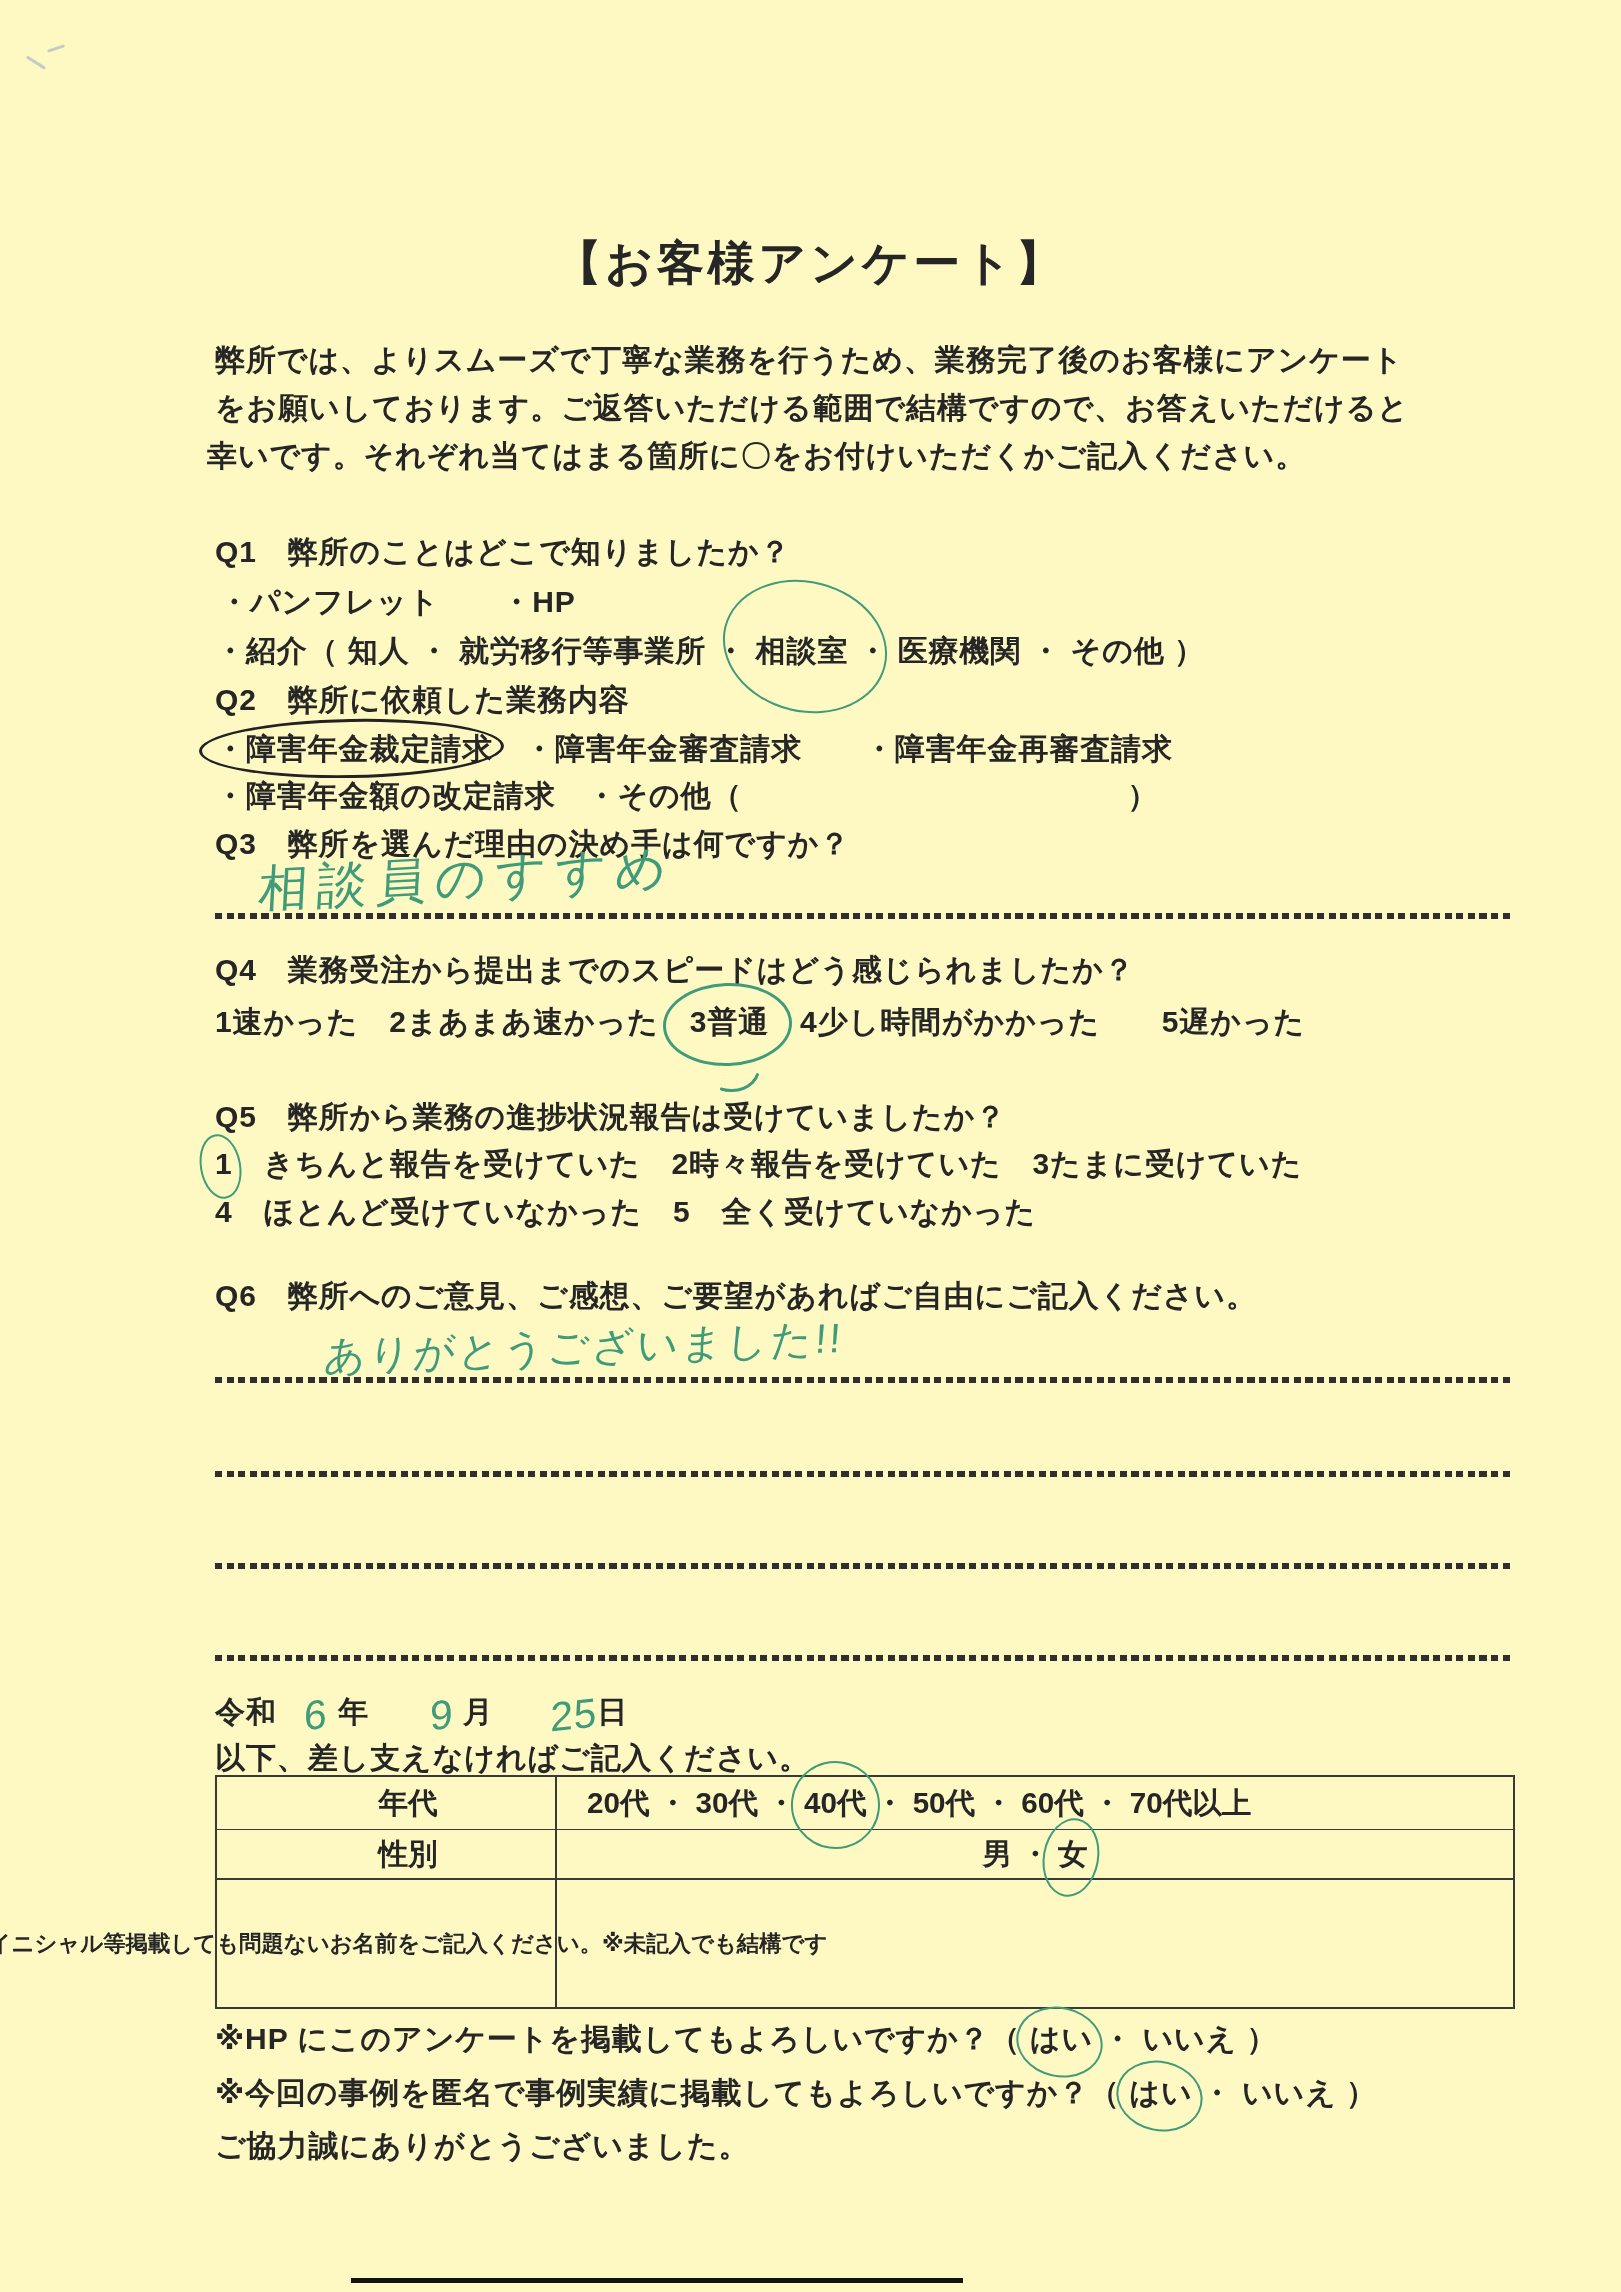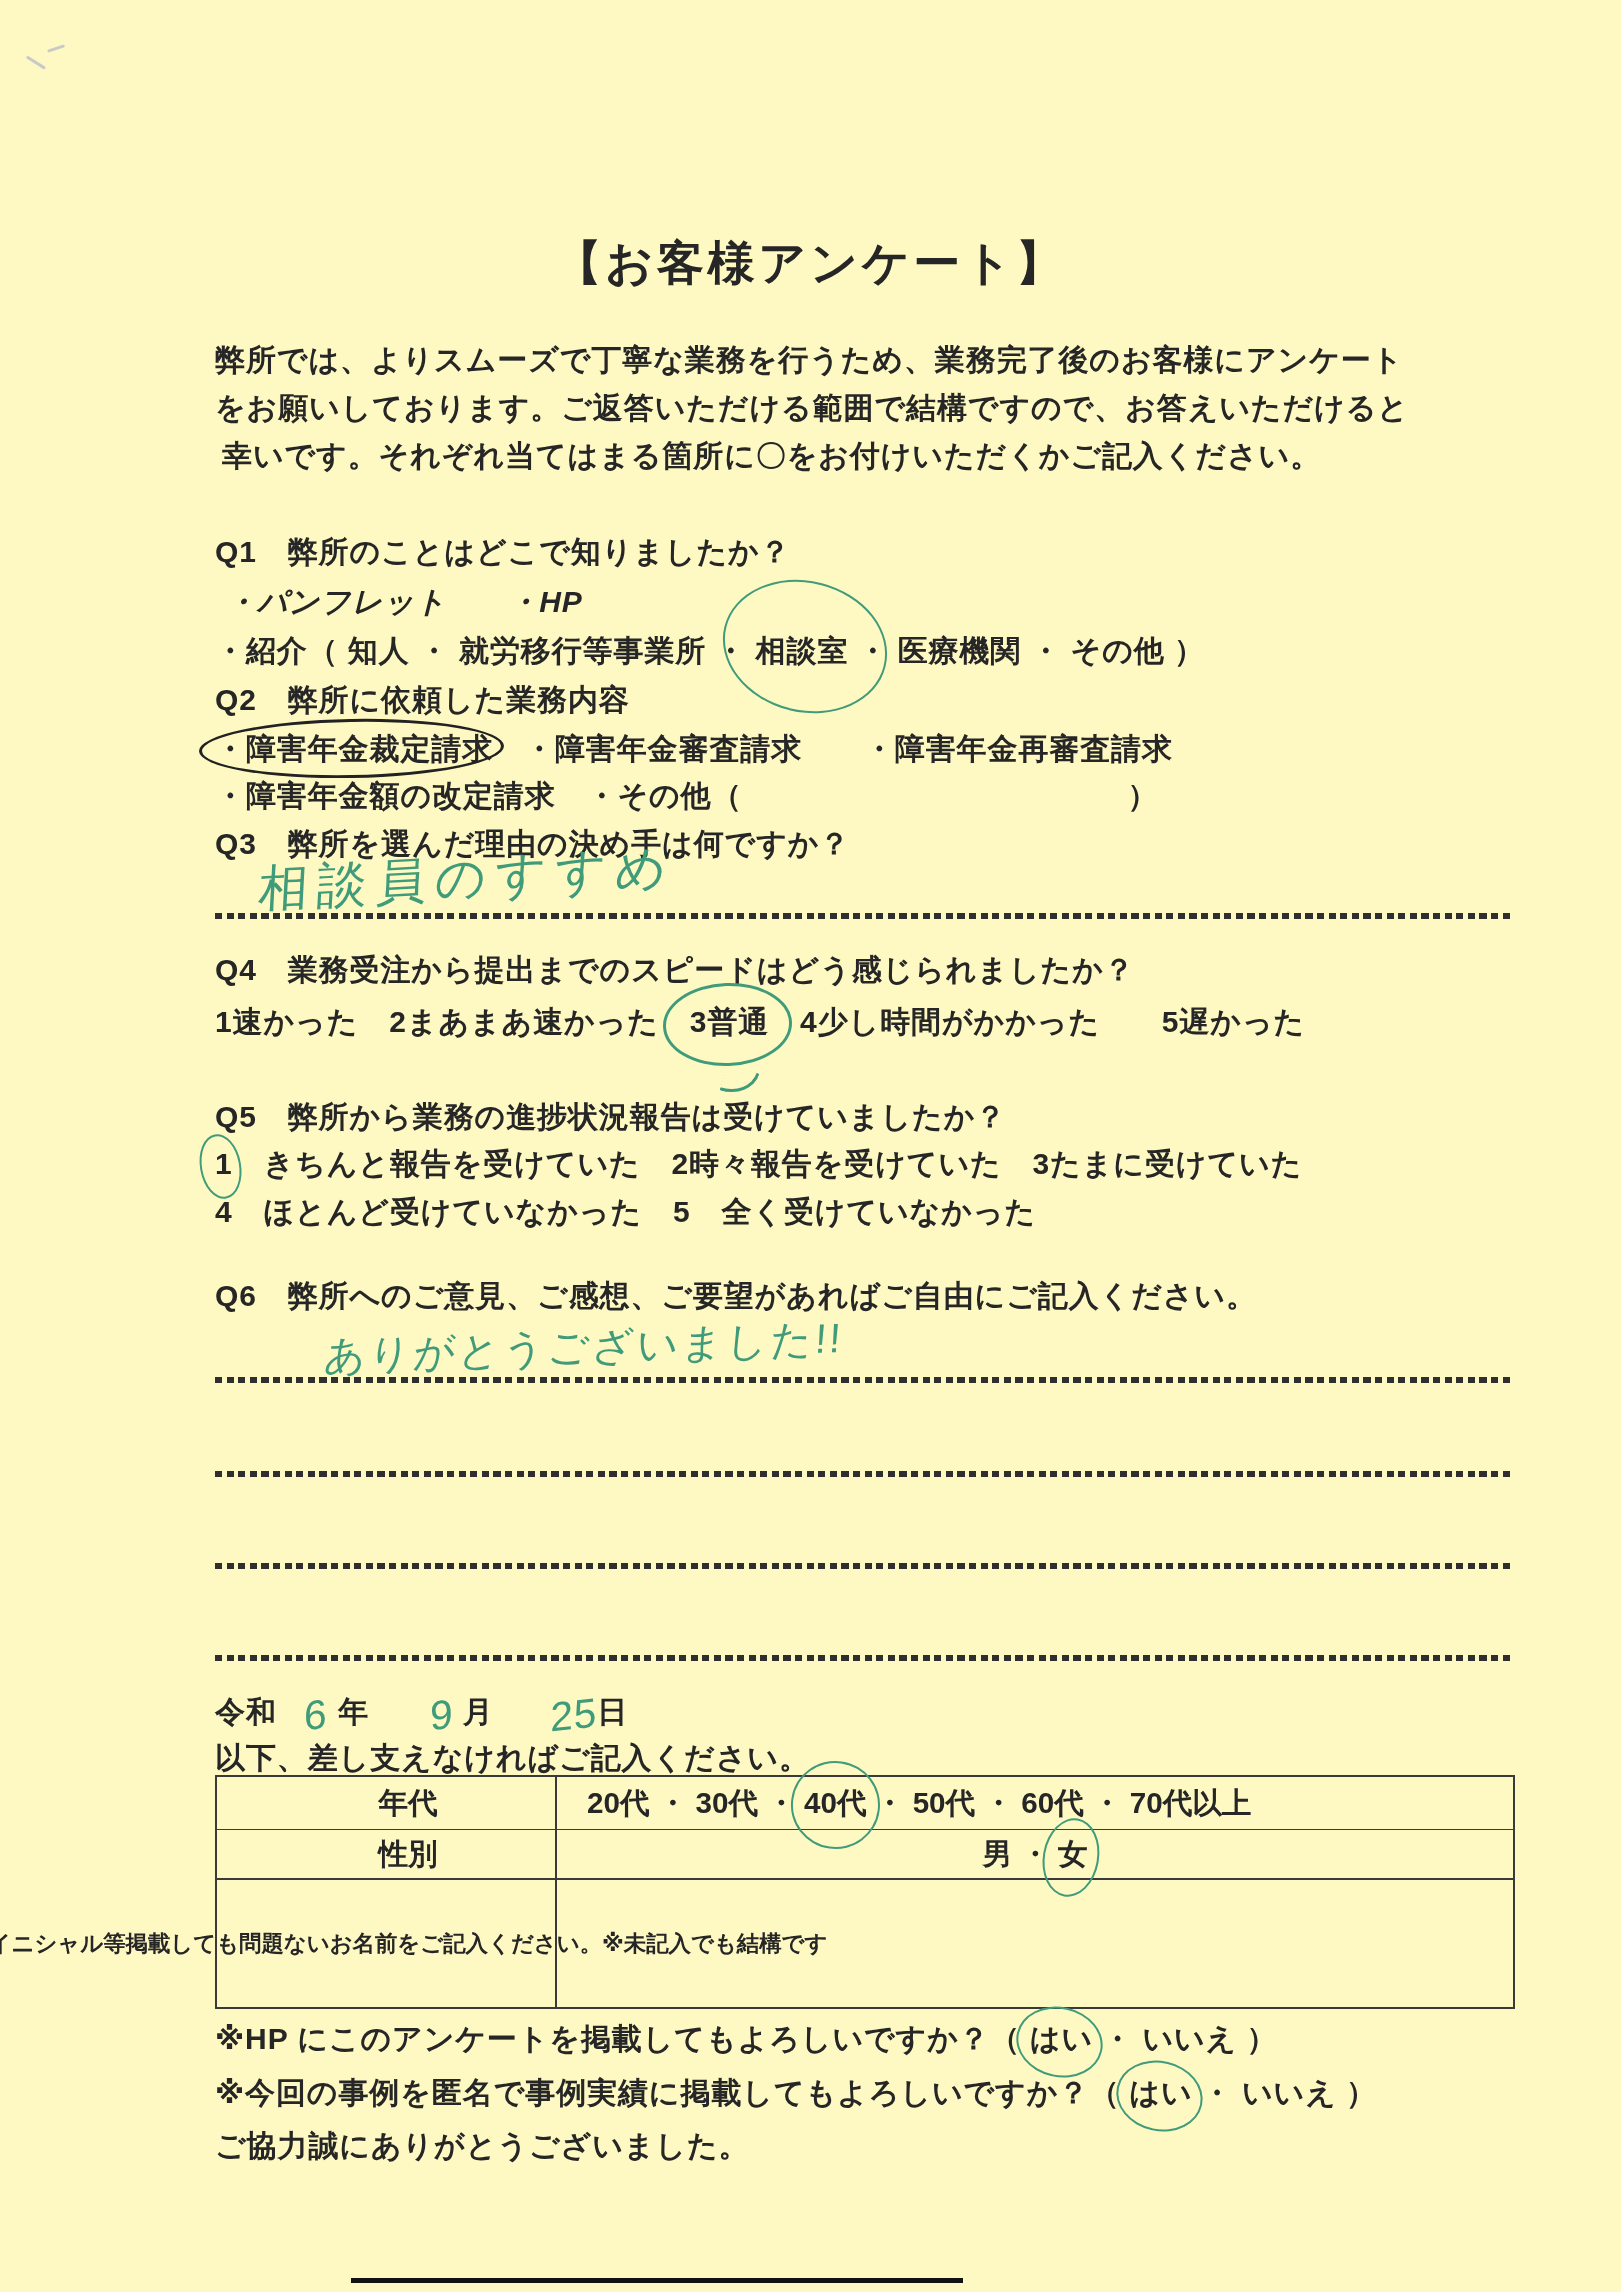--- a/index.html
+++ b/index.html
@@ -68,24 +68,24 @@
 
 <div class="page">
 
   <div class="smudge" style="left:25px;top:61px;width:21.5px;transform:rotate(32deg);"></div>
   <div class="smudge" style="left:47px;top:47px;width:18px;transform:rotate(-18deg);"></div>
 
   <div class="t title">【お客様アンケート】</div>
 
   <div class="t" style="left:215px;top:390px;">をお願いしております。ご返答いただける範囲で結構ですので、お答えいただけると</div>
   <div class="t" style="left:215px;top:342px;">弊所では、よりスムーズで丁寧な業務を行うため、業務完了後のお客様にアンケート</div>
-  <div class="t" style="left:222px;top:438px;">幸いです。それぞれ当てはまる箇所に〇をお付けいただくかご記入ください。</div>
+  <div class="t" style="left:207px;top:438px;">幸いです。それぞれ当てはまる箇所に〇をお付けいただくかご記入ください。</div>
 
   <div class="t" style="left:215px;top:534px;">Q1　弊所のことはどこで知りましたか？</div>
-  <div class="t" style="left:226px;top:584px;font-style:italic;">・パンフレット　　・HP</div>
+  <div class="t" style="left:219px;top:584px;">・パンフレット　　・HP</div>
   <div class="t" style="left:215px;top:633px;"><span>・紹介（ 知人 ・ 就労移行等事業所 ・ </span><span class="circ g c-soudan">相談室</span><span> ・ 医療機関 ・ その他 ）</span></div>
 
   <div class="t" style="left:215px;top:682px;">Q2　弊所に依頼した業務内容</div>
   <div class="t" style="left:215px;top:731px;"><span class="circ k c-saitei">・障害年金裁定請求</span><span>　・障害年金審査請求　　・障害年金再審査請求</span></div>
   <div class="t" style="left:215px;top:778px;"><span>・障害年金額の改定請求　・その他（</span><span class="gap"></span><span>）</span></div>
 
   <div class="t" style="left:215px;top:826px;">Q3　弊所を選んだ理由の決め手は何ですか？</div>
   <div class="hand q3-hand">相談員のすすめ</div>
   <div class="dots" style="top:913px;"></div>
 

